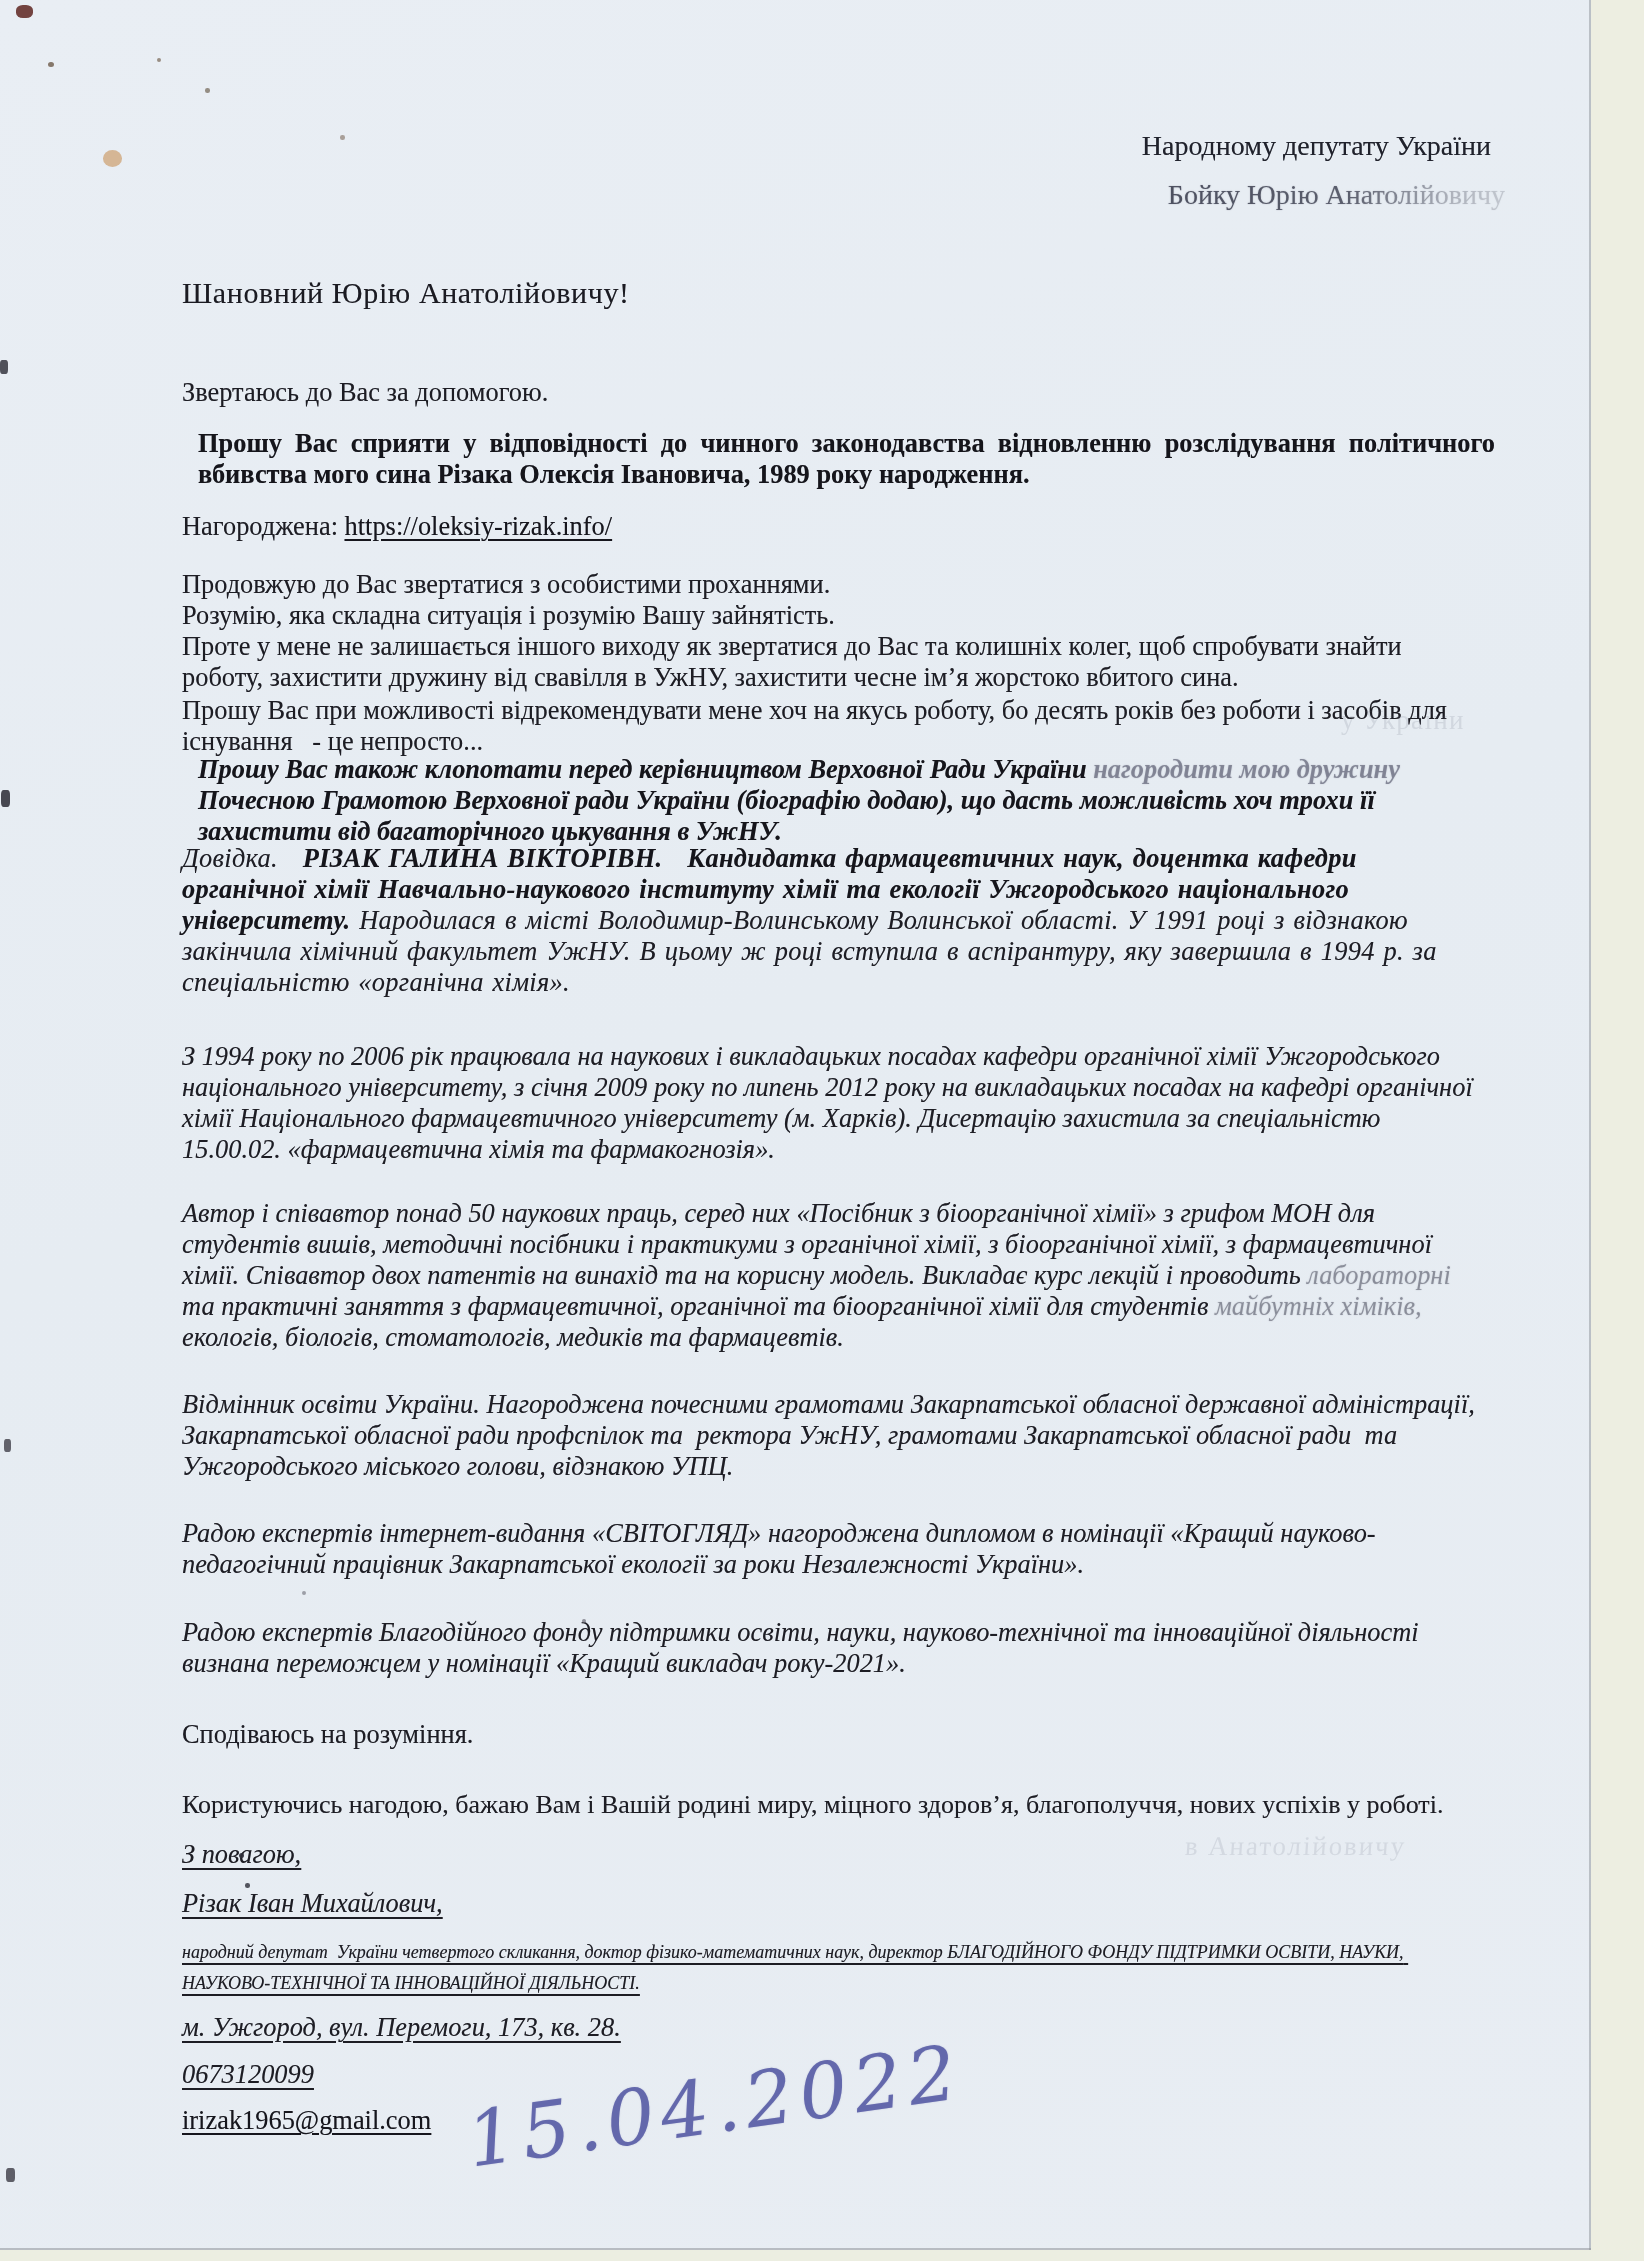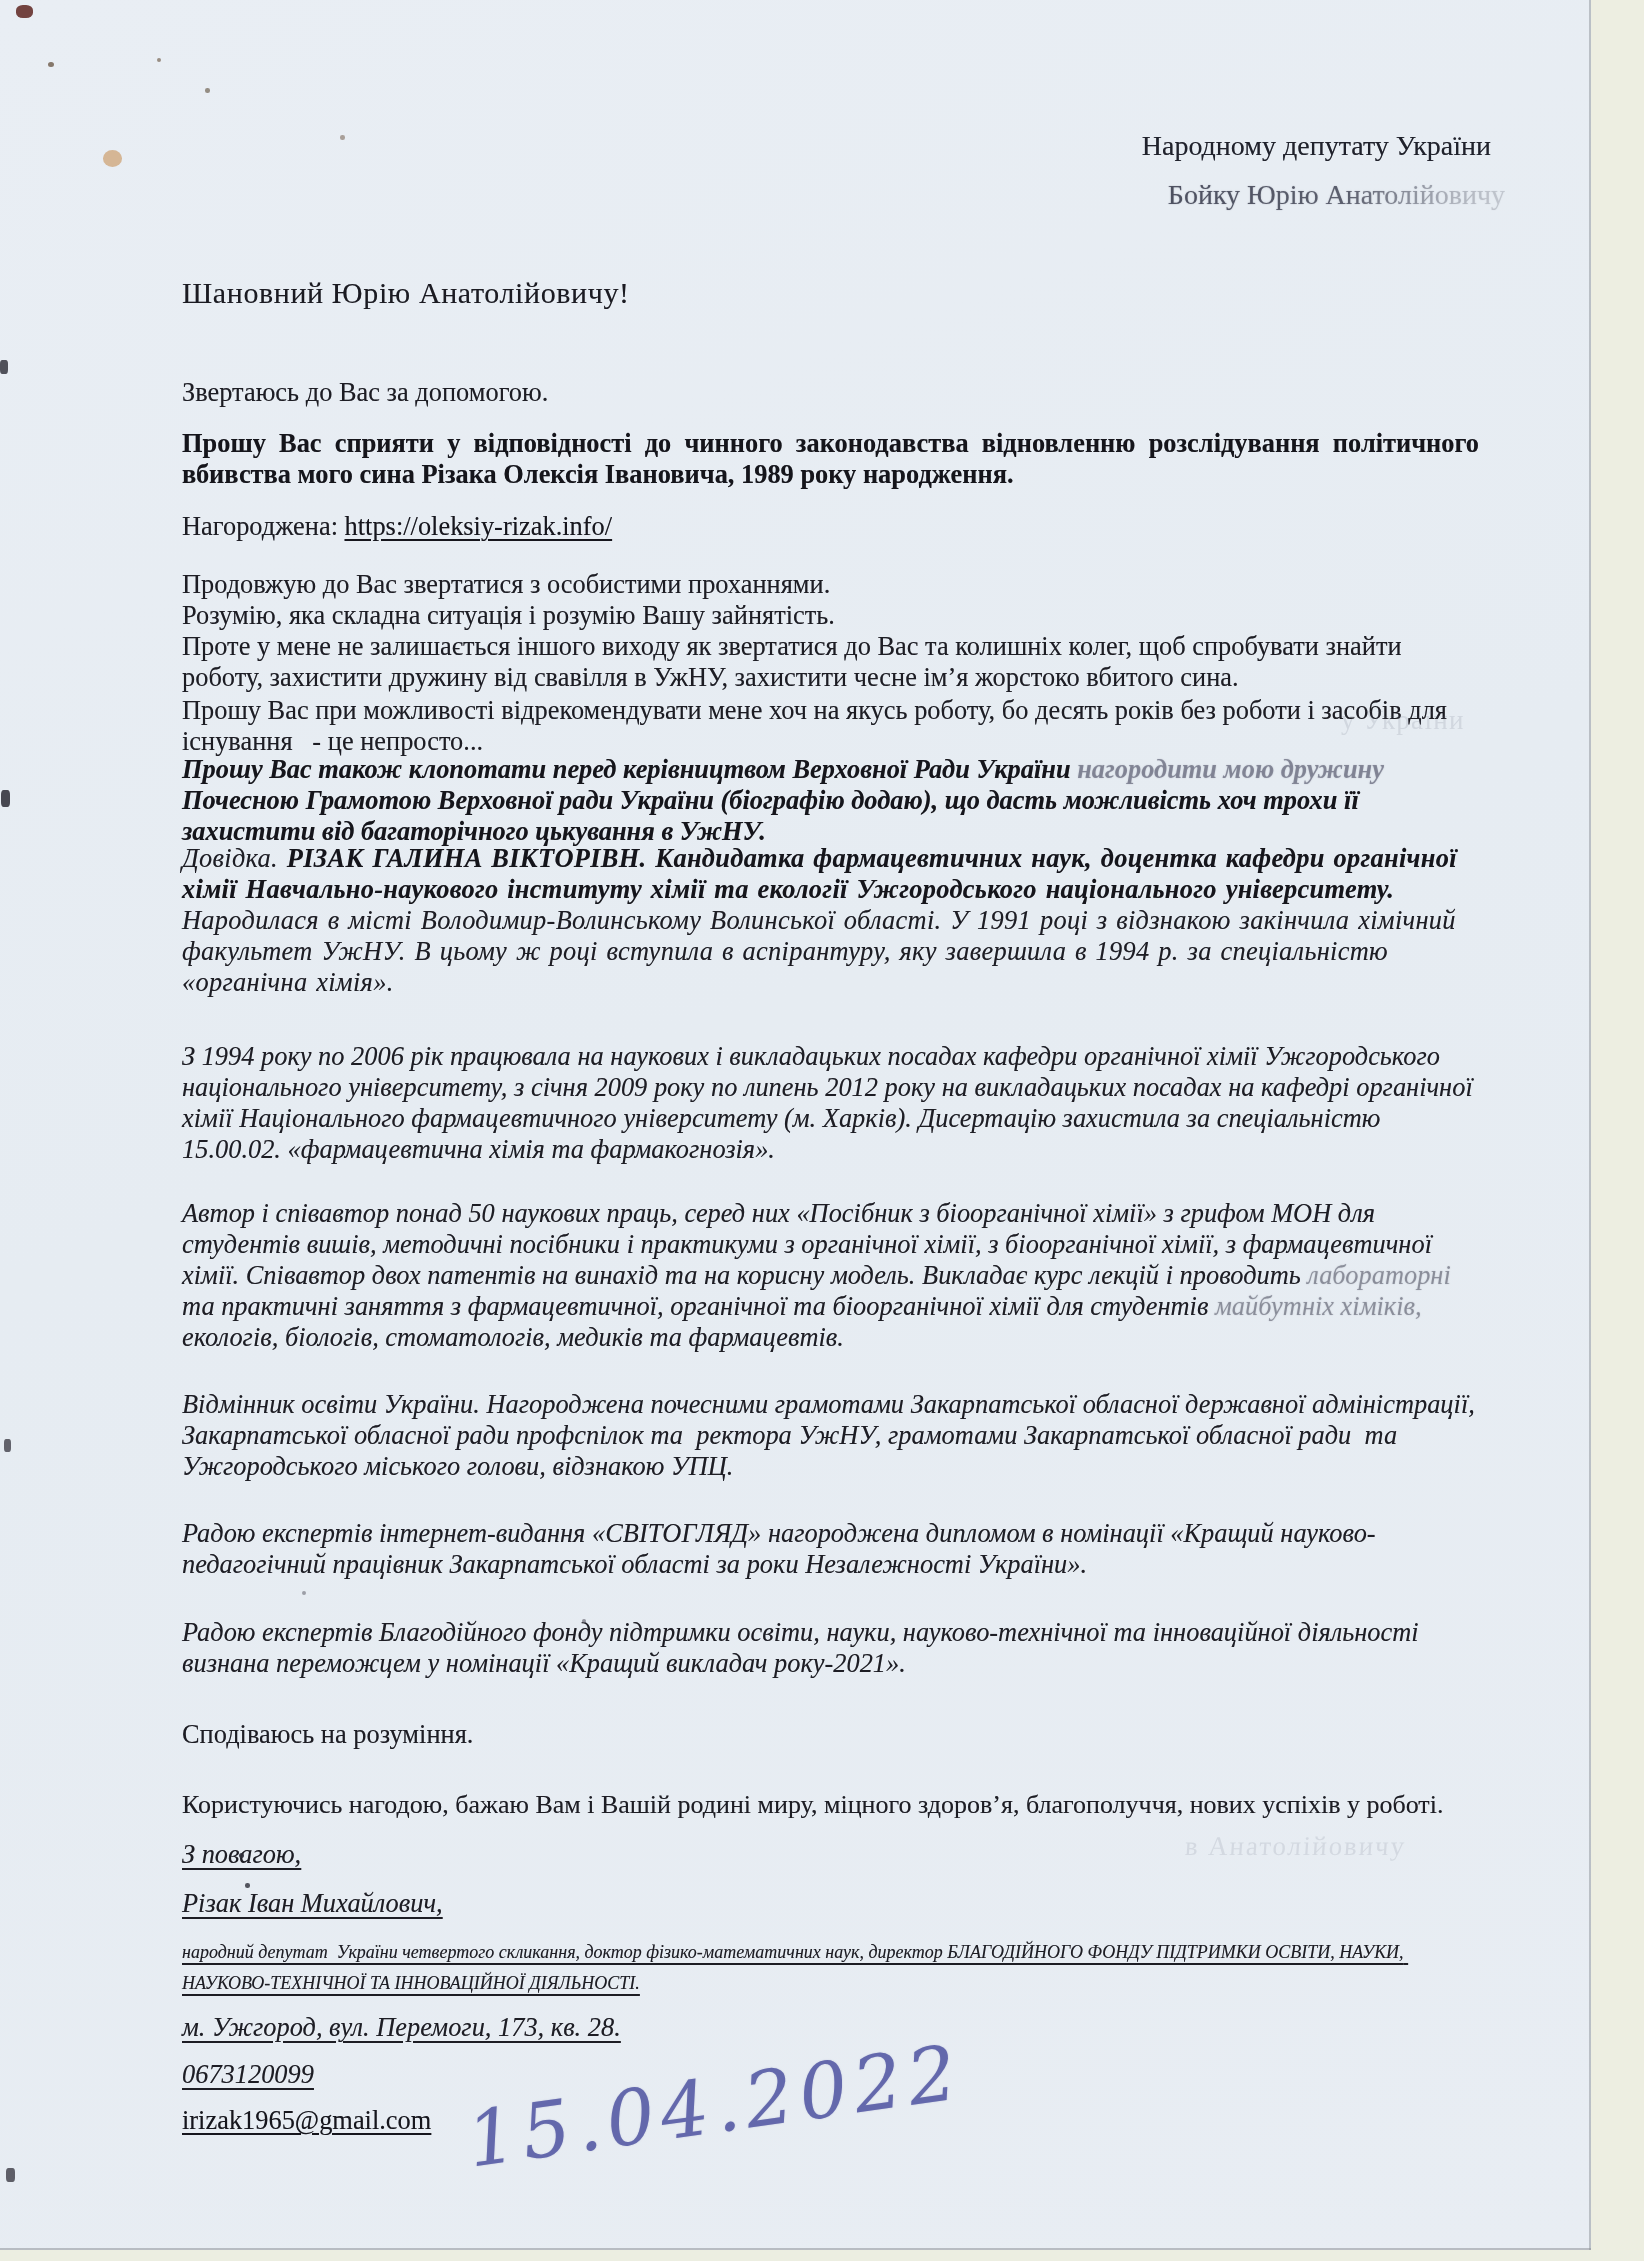--- a/index.html
+++ b/index.html
@@ -21,21 +21,21 @@
   .hdr-line2{
     color:rgba(40,42,60,.78);transform:translateX(14px);
     text-shadow:0 0 1.3px rgba(40,42,60,.4);
     -webkit-mask-image:linear-gradient(90deg,rgba(0,0,0,.95) 0%,rgba(0,0,0,.85) 55%,rgba(0,0,0,.35) 85%,rgba(0,0,0,.22) 100%);
     mask-image:linear-gradient(90deg,rgba(0,0,0,.95) 0%,rgba(0,0,0,.85) 55%,rgba(0,0,0,.35) 85%,rgba(0,0,0,.22) 100%);
   }
   .sal{position:absolute;left:182px;width:1297px;top:276px;text-align:left;font-size:30px;letter-spacing:0.6px;color:#1b1b22;}
 
   .t{position:absolute;left:182px;width:1297px;font-size:26.4px;line-height:31px;white-space:pre-wrap;}
   .it{font-style:italic;font-size:26.4px;}
-  .bold{font-weight:bold;color:#15151b;}
+  .bold{font-weight:bold;color:#15151b;margin-left:16px;}
   .just{text-align:justify;}
   .ref{letter-spacing:0.3px;word-spacing:1.9px;}
   .link{text-decoration:underline;text-decoration-thickness:1.9px;text-underline-offset:3.9px;color:#16161d;}
   .sig{font-style:italic;text-decoration:underline;text-decoration-thickness:1.6px;text-underline-offset:5.2px;text-align:right;}
   .fadeA{color:rgba(72,74,96,.5);text-shadow:0 0 1.3px rgba(72,74,96,.3);}
   .fadeB{color:rgba(64,66,84,.42);text-shadow:0 0 1.3px rgba(64,66,84,.28);}
 
   .ghost{position:absolute;white-space:nowrap;text-shadow:none;}
   .ghost1{left:1341px;top:705px;font-size:27px;color:rgba(100,105,125,.16);letter-spacing:1.3px;}
   .ghost2{left:1185px;top:1831px;font-size:27px;color:rgba(100,105,125,.15);letter-spacing:1.9px;transform:skewX(-4deg);}
@@ -82,21 +82,21 @@
   <div class="t bold it" style="top:754px"><span>Прошу Вас також клопотати перед керівництвом Верховної Ради України </span><span class="fadeA">нагородити мою дружину</span><span> Почесною Грамотою Верховної ради України (біографію додаю), що дасть можливість хоч трохи її захистити від багаторічного цькування в УжНУ.</span></div>
 
   <div class="t it ref" style="top:843px"><span>Довідка. </span><span class="bold">РІЗАК ГАЛИНА ВІКТОРІВН. </span><span class="bold">Кандидатка фармацевтичних наук, доцентка кафедри органічної хімії Навчально-наукового інституту хімії та екології Ужгородського національного університету.</span><span> Народилася в місті Володимир-Волинському Волинської області. У 1991 році з відзнакою закінчила хімічний факультет УжНУ. В цьому ж році вступила в аспірантуру, яку завершила в 1994 р. за спеціальністю «органічна хімія».</span></div>
 
   <div class="t it" style="top:1041px">З 1994 року по 2006 рік працювала на наукових і викладацьких посадах кафедри органічної хімії Ужгородського національного університету, з січня 2009 року по липень 2012 року на викладацьких посадах на кафедрі органічної хімії Національного фармацевтичного університету (м. Харків). Дисертацію захистила за спеціальністю 15.00.02. «фармацевтична хімія та фармакогнозія».</div>
 
   <div class="t it" style="top:1198px"><span>Автор і співавтор понад 50 наукових праць, серед них «Посібник з біоорганічної хімії» з грифом МОН для студентів вишів, методичні посібники і практикуми з органічної хімії, з біоорганічної хімії, з фармацевтичної хімії. Співавтор двох патентів на винахід та на корисну модель. Викладає курс лекцій і проводить </span><span class="fadeB">лабораторні</span><span> та практичні заняття з фармацевтичної, органічної та біоорганічної хімії для студентів </span><span class="fadeB">майбутніх хіміків,</span><span> екологів, біологів, стоматологів, медиків та фармацевтів.</span></div>
 
   <div class="t it" style="top:1389px">Відмінник освіти України. Нагороджена почесними грамотами Закарпатської обласної державної адміністрації, Закарпатської обласної ради профспілок та  ректора УжНУ, грамотами Закарпатської обласної ради  та Ужгородського міського голови, відзнакою УПЦ.</div>
 
-  <div class="t it" style="top:1518px">Радою експертів інтернет-видання «СВІТОГЛЯД» нагороджена дипломом в номінації «Кращий науково-педагогічний працівник Закарпатської області за роки Незалежності України».</div>
+  <div class="t it" style="top:1518px">Радою експертів інтернет-видання «СВІТОГЛЯД» нагороджена дипломом в номінації «Кращий науково-педагогічний працівник Закарпатської екології за роки Незалежності України».</div>
 
   <div class="t it" style="top:1617px">Радою експертів Благодійного фонду підтримки освіти, науки, науково-технічної та інноваційної діяльності визнана переможцем у номінації «Кращий викладач року-2021».</div>
 
   <div class="t" style="top:1719px">Сподіваюсь на розуміння.</div>
 
   <div class="t" style="top:1789px;font-size:26px">Користуючись нагодою, бажаю Вам і Вашій родині миру, міцного здоров’я, благополуччя, нових успіхів у роботі.</div>
 
   <div class="t" style="top:1839px"><span class="sig">З повагою,</span></div>
   <div class="t" style="top:1888px"><span class="sig">Різак Іван Михайлович,</span></div>
   <div class="t" style="top:1937px;font-size:18px"><span class="sig">народний депутат  України четвертого скликання, доктор фізико-математичних наук, директор БЛАГОДІЙНОГО ФОНДУ ПІДТРИМКИ ОСВІТИ, НАУКИ, НАУКОВО-ТЕХНІЧНОЇ ТА ІННОВАЦІЙНОЇ ДІЯЛЬНОСТІ.</span></div>

